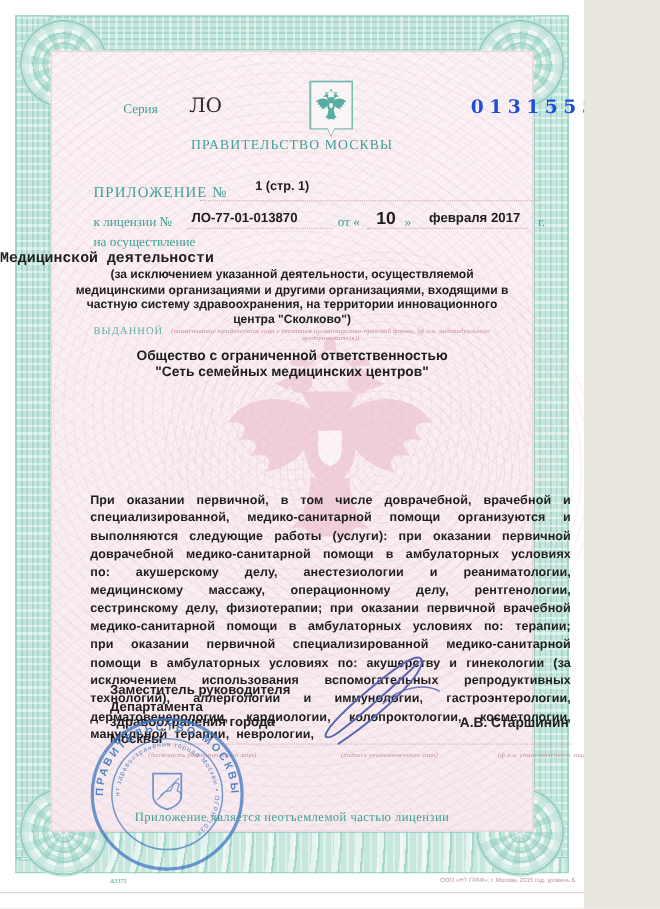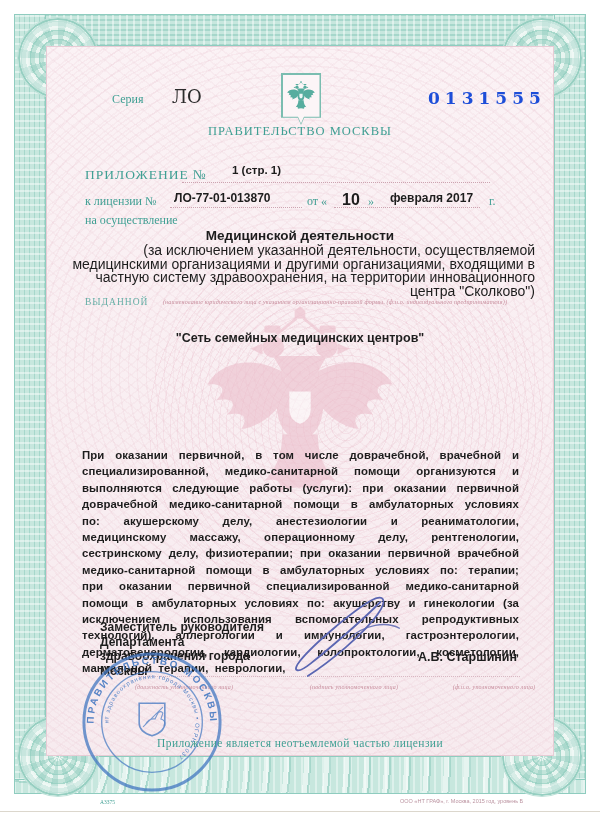--- a/index.html
+++ b/index.html
@@ -1,16 +1,16 @@
 <!DOCTYPE html>
 <html><head>
 <meta charset="utf-8">
 <style>
   html,body{margin:0;padding:0;background:#e9e6e0;}
-  .page{position:relative;width:600px;height:826px;background:#ffffff;overflow:hidden;
+  .page{position:relative;width:531px;height:826px;background:#ffffff;overflow:hidden;
         font-family:"Liberation Sans",sans-serif;}
   
   .band{position:absolute;box-shadow:inset 0 0 0 1px #8fccbf;}
   .band-h{background:
       repeating-linear-gradient(90deg, rgba(255,255,255,.45) 0 2px, transparent 2px 7px),
       repeating-linear-gradient(0deg, rgba(126,195,180,.45) 0 1.5px, transparent 1.5px 5px),
       #c7e7de;}
   .band-v{background:
       repeating-linear-gradient(0deg, rgba(255,255,255,.45) 0 2px, transparent 2px 7px),
       repeating-linear-gradient(90deg, rgba(126,195,180,.45) 0 1.5px, transparent 1.5px 5px),
@@ -139,25 +139,26 @@
   <span class="abs ink" style="left:174px;top:191px;font-size:12px;">ЛО-77-01-013870</span>
   <div class="dotline" style="left:170px;top:207px;width:132px;"></div>
   <span class="abs teal" style="left:307px;top:194px;font-size:12px;">от «</span>
   <span class="abs ink" style="left:342px;top:191px;font-size:16px;">10</span>
   <span class="abs teal" style="left:368px;top:194px;font-size:12px;">»</span>
   <span class="abs ink" style="left:390px;top:191px;font-size:12px;">февраля 2017</span>
   <div class="dotline" style="left:334px;top:207px;width:146px;"></div>
   <span class="abs teal" style="left:489px;top:194px;font-size:12px;">г.</span>
 
   <span class="abs teal" style="left:85px;top:213px;font-size:12px;">на осуществление</span>
-  <div class="abs ink" style="left:0;right:0;top:228px;text-align:center;font-size:13.5px;">Медицинской деятельности</div>
-  <div class="abs ink" style="left:65px;right:65px;top:244px;text-align:right;font-size:14px;line-height:13.5px;font-weight:normal;">(за исключением указанной деятельности, осуществляемой медицинскими организациями и другими организациями, входящими в частную систему здравоохранения, на территории инновационного центра "Сколково")</div>
+  <div class="abs ink" style="left:0;right:0;top:228px;font-size:13.5px;font-family:Liberation Mono, monospace;">Медицинской деятельности</div>
+  <div class="abs ink" style="left:65px;right:65px;top:244px;text-align:center;font-size:11px;line-height:13.5px;font-weight:bold;">(за исключением указанной деятельности, осуществляемой медицинскими организациями и другими организациями, входящими в частную систему здравоохранения, на территории инновационного центра "Сколково")</div>
 
   <span class="abs teal" style="left:85px;top:297px;font-size:9.5px;text-transform:uppercase;letter-spacing:1px;opacity:.8;text-align:center;">выданной</span>
   <div class="caption-pink" style="left:150px;right:80px;top:299px;">(наименование юридического лица с указанием организационно-правовой формы, (ф.и.о. индивидуального предпринимателя))</div>
+  <div class="abs ink" style="left:0;right:0;top:316px;text-align:center;font-size:12.5px;">Общество с ограниченной ответственностью</div>
   <div class="abs ink" style="left:0;right:0;top:331px;text-align:center;font-size:12.5px;">"Сеть семейных медицинских центров"</div>
 
 
   <div class="body-text ink">При оказании первичной, в том числе доврачебной, врачебной и специализированной, медико-санитарной помощи организуются и выполняются следующие работы (услуги): при оказании первичной доврачебной медико-санитарной помощи в амбулаторных условиях по: акушерскому делу, анестезиологии и реаниматологии, медицинскому массажу, операционному делу, рентгенологии, сестринскому делу, физиотерапии; при оказании первичной врачебной медико-санитарной помощи в амбулаторных условиях по: терапии; при оказании первичной специализированной медико-санитарной помощи в амбулаторных условиях по: акушерству и гинекологии (за исключением использования вспомогательных репродуктивных технологий), аллергологии и иммунологии, гастроэнтерологии, дерматовенерологии, кардиологии, колопроктологии, косметологии, мануальной терапии, неврологии,</div>
 
   <div class="abs ink" style="left:100px;top:620px;width:178px;font-size:12px;line-height:14.5px;">Заместитель руководителя Департамента здравоохранения города Москвы</div>
   <div class="dotline" style="left:138px;top:676px;width:382px;opacity:.7;"></div>
   <svg class="signature-svg" viewBox="0 0 160 100">
     <path d="M120 18 C98 36 60 62 44 72 C30 81 24 78 34 68 C50 52 92 24 110 16 C124 10 128 16 116 30 C100 48 64 72 40 84" stroke="#5b66b2" stroke-width="1.8" fill="none" stroke-linecap="round"></path>
     <path d="M84 52 C102 38 124 38 136 46" stroke="#5b66b2" stroke-width="1.4" fill="none" stroke-linecap="round" opacity=".85"></path>

